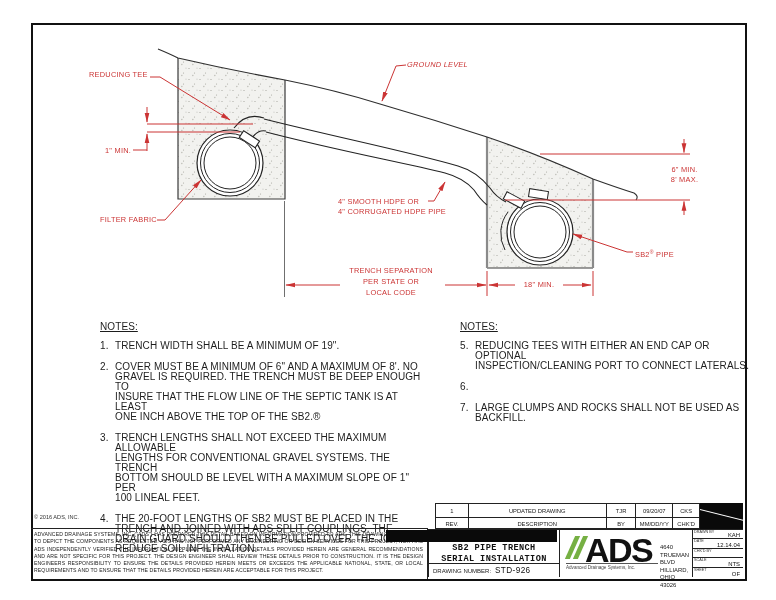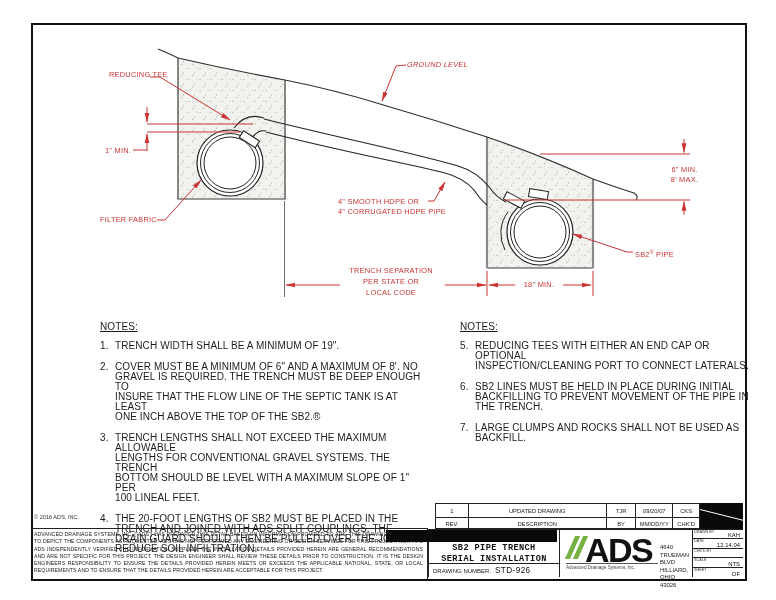--- a/index.html
+++ b/index.html
@@ -149,21 +149,21 @@
 
       <path d="M540,154 L690,154"></path>
       <path d="M505,200 L690,200"></path>
       <path d="M684,139 L684,152.5" marker-end="url(#ar)"></path>
       <path d="M684,215 L684,201.5" marker-end="url(#ar)"></path>
     </g>
   </svg>
 
   <div class="frame"></div>
 
-  <div class="lbl" style="left:89px;top:70px;margin-left:20px;">REDUCING TEE</div>
+  <div class="lbl" style="left:89px;top:70px;">REDUCING TEE</div>
   <div class="lbl" style="left:105px;top:146px;">1" MIN.</div>
   <div class="lbl" style="left:407px;top:60px;font-style:italic;">GROUND LEVEL</div>
   <div class="lbl" style="left:100px;top:215px;">FILTER FABRIC</div>
   <div class="lbl" style="left:338px;top:197px;">4" SMOOTH HDPE OR
 4" CORRUGATED HDPE PIPE</div>
   <div class="lbl center" style="left:341px;top:266px;width:100px;line-height:10.8px;">TRENCH SEPARATION
 PER STATE OR
 LOCAL CODE</div>
   <div class="lbl center" style="left:658px;top:165px;width:53px;">6" MIN.
 8' MAX.</div>
@@ -201,23 +201,20 @@
 
   <div class="notes" style="left:460px;top:322px;width:300px;">
     <div class="hd">NOTES:</div>
     <div class="note">
       <span class="n">5.</span>
       <span class="t">REDUCING TEES WITH EITHER AN END CAP OR OPTIONAL
 INSPECTION/CLEANING PORT TO CONNECT LATERALS.</span>
     </div>
     <div class="note">
       <span class="n">6.</span>
-      <span class="t">SB2 LINES MUST BE HELD IN PLACE DURING INITIAL
-BACKFILLING TO PREVENT MOVEMENT OF THE PIPE IN
-THE TRENCH.</span>
     </div>
     <div class="note">
       <span class="n">7.</span>
       <span class="t">LARGE CLUMPS AND ROCKS SHALL NOT BE USED AS
 BACKFILL.</span>
     </div>
   </div>
 
   <div class="copyright">© 2016 ADS, INC.</div>
   <div class="disclaimer">ADVANCED DRAINAGE SYSTEMS, INC. ("ADS") HAS PREPARED THIS DETAIL BASED ON INFORMATION PROVIDED TO ADS.  THIS DRAWING IS INTENDED TO DEPICT THE COMPONENTS AS REQUESTED.  ADS HAS NOT PERFORMED ANY ENGINEERING OR DESIGN SERVICES FOR THIS PROJECT, NOR HAS ADS INDEPENDENTLY VERIFIED THE INFORMATION SUPPLIED.  THE INSTALLATION DETAILS PROVIDED HEREIN ARE GENERAL RECOMMENDATIONS AND ARE NOT SPECIFIC FOR THIS PROJECT.  THE DESIGN ENGINEER SHALL REVIEW THESE DETAILS PRIOR TO CONSTRUCTION.  IT IS THE DESIGN ENGINEERS RESPONSIBILITY TO ENSURE THE DETAILS PROVIDED HEREIN MEETS OR EXCEEDS THE APPLICABLE NATIONAL, STATE, OR LOCAL REQUIREMENTS AND TO ENSURE THAT THE DETAILS PROVIDED HEREIN ARE ACCEPTABLE FOR THIS PROJECT.</div>

